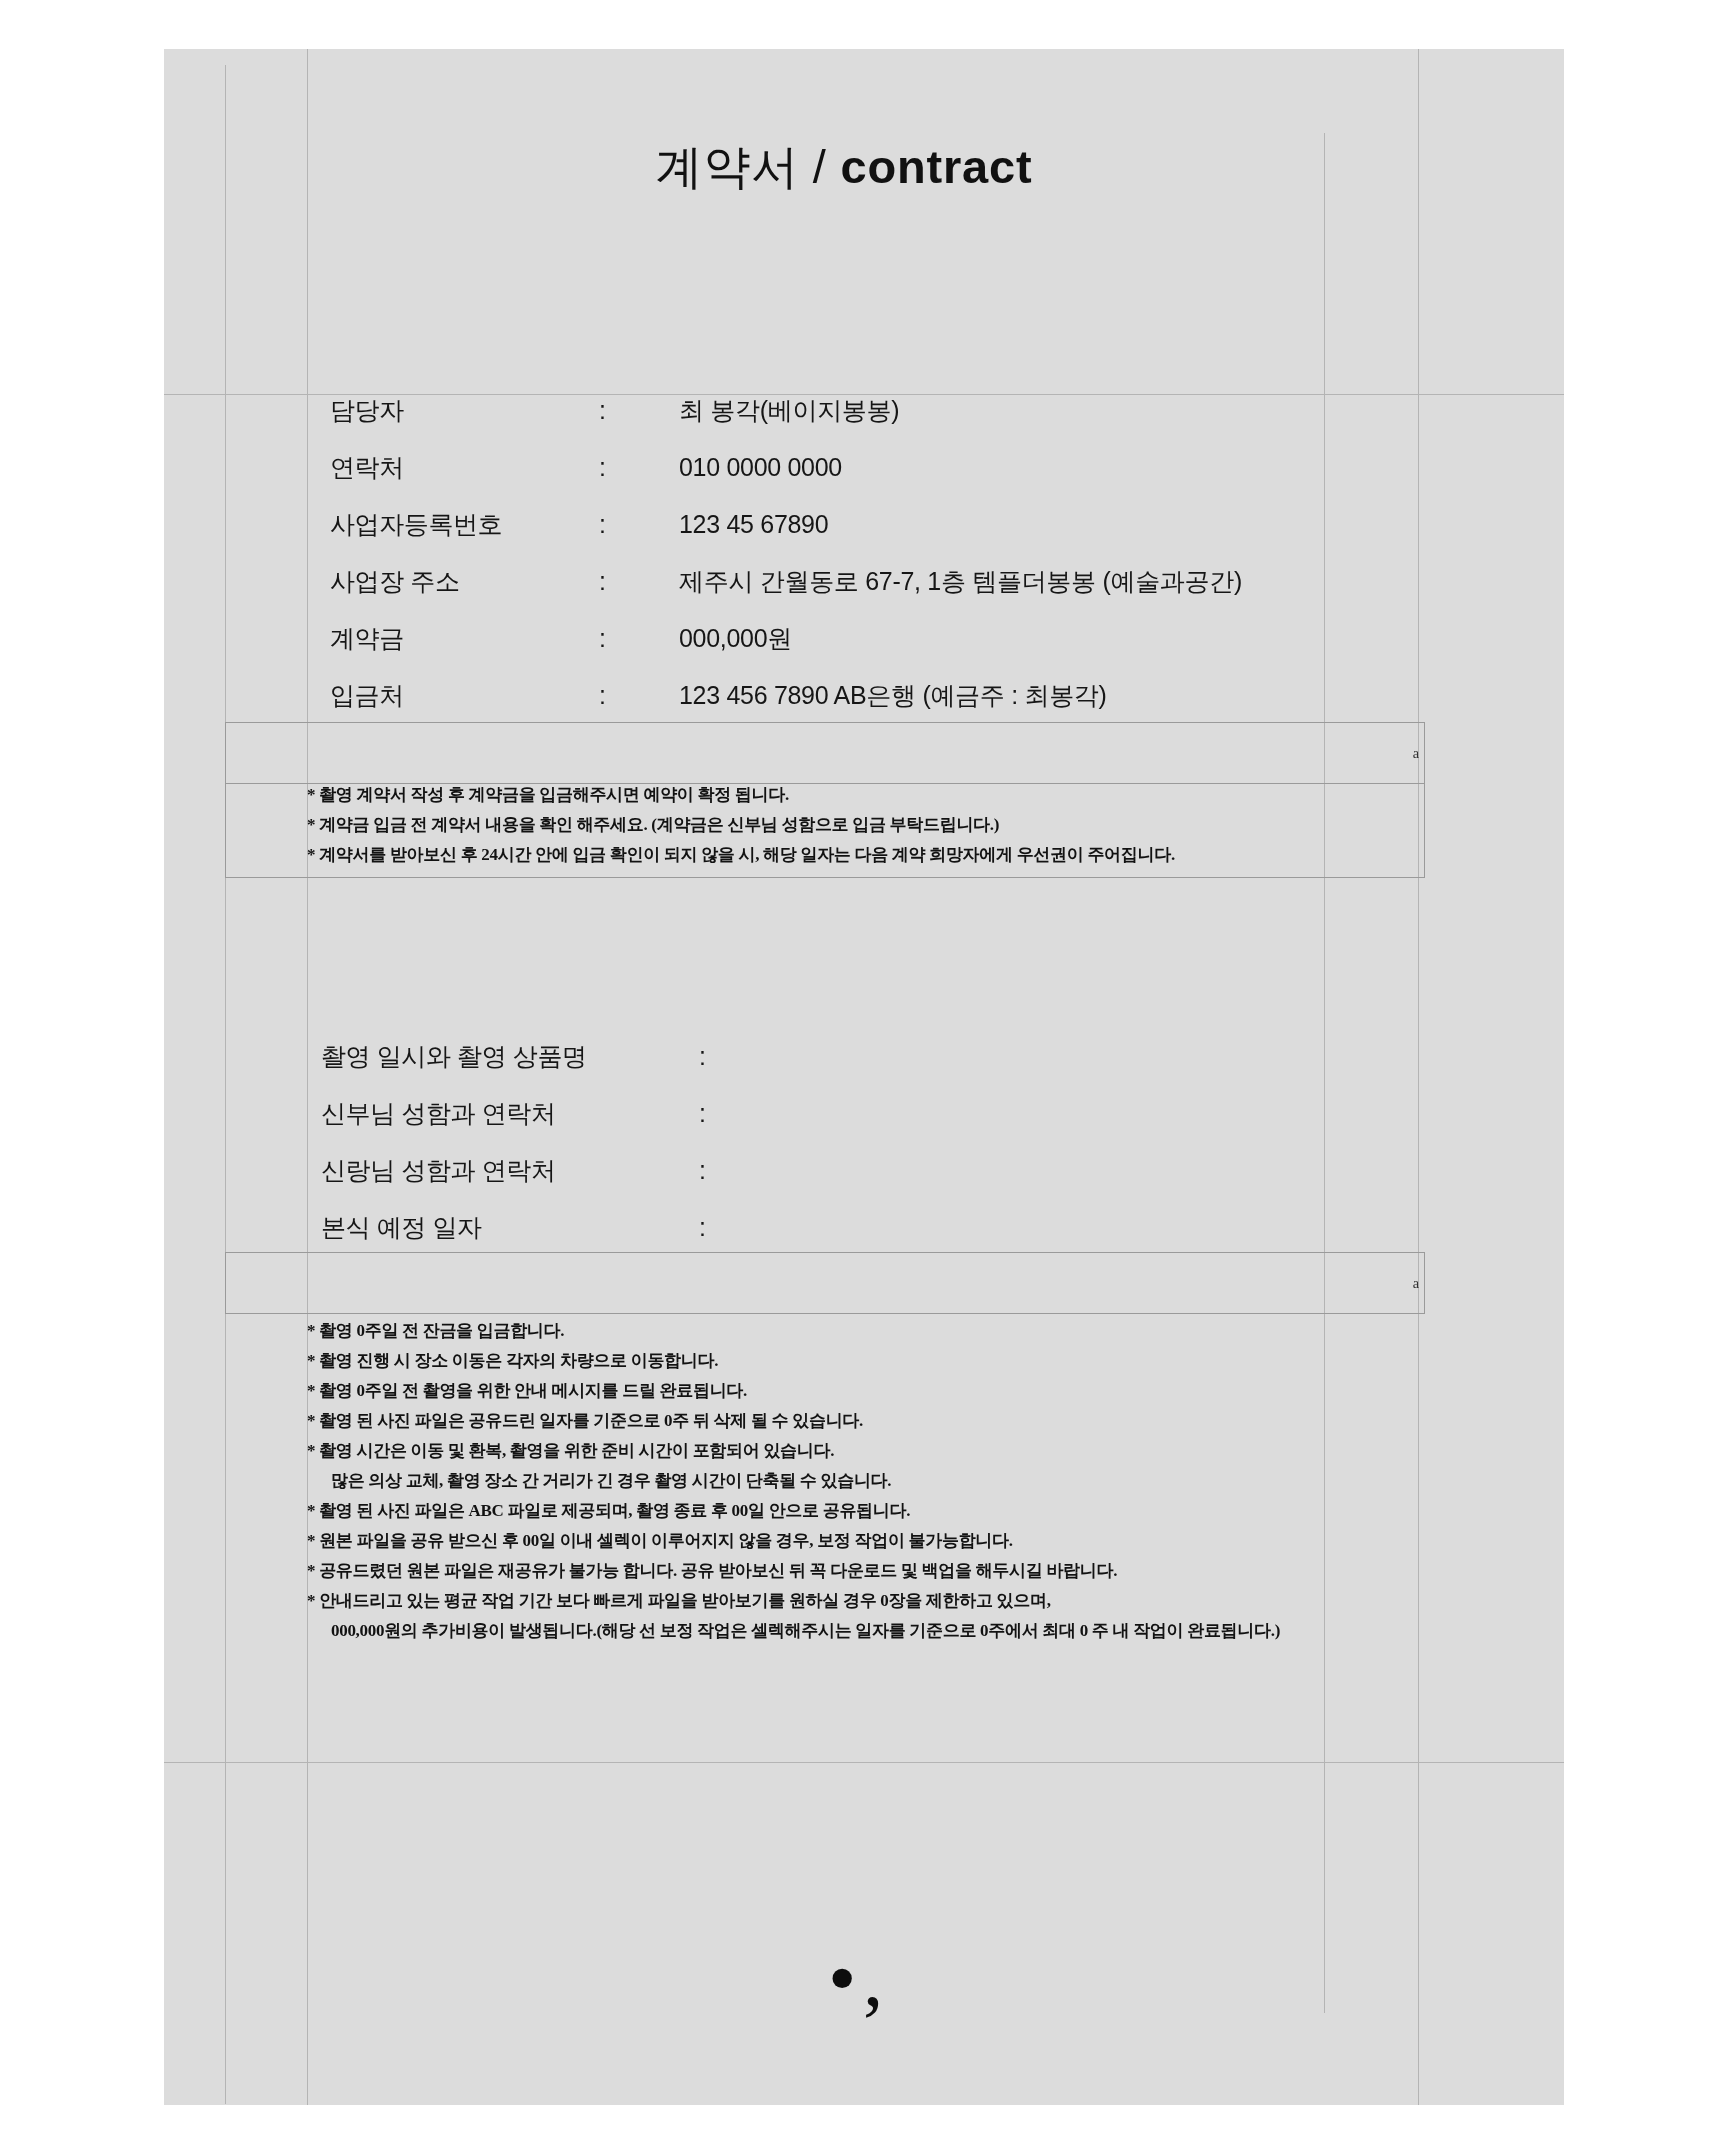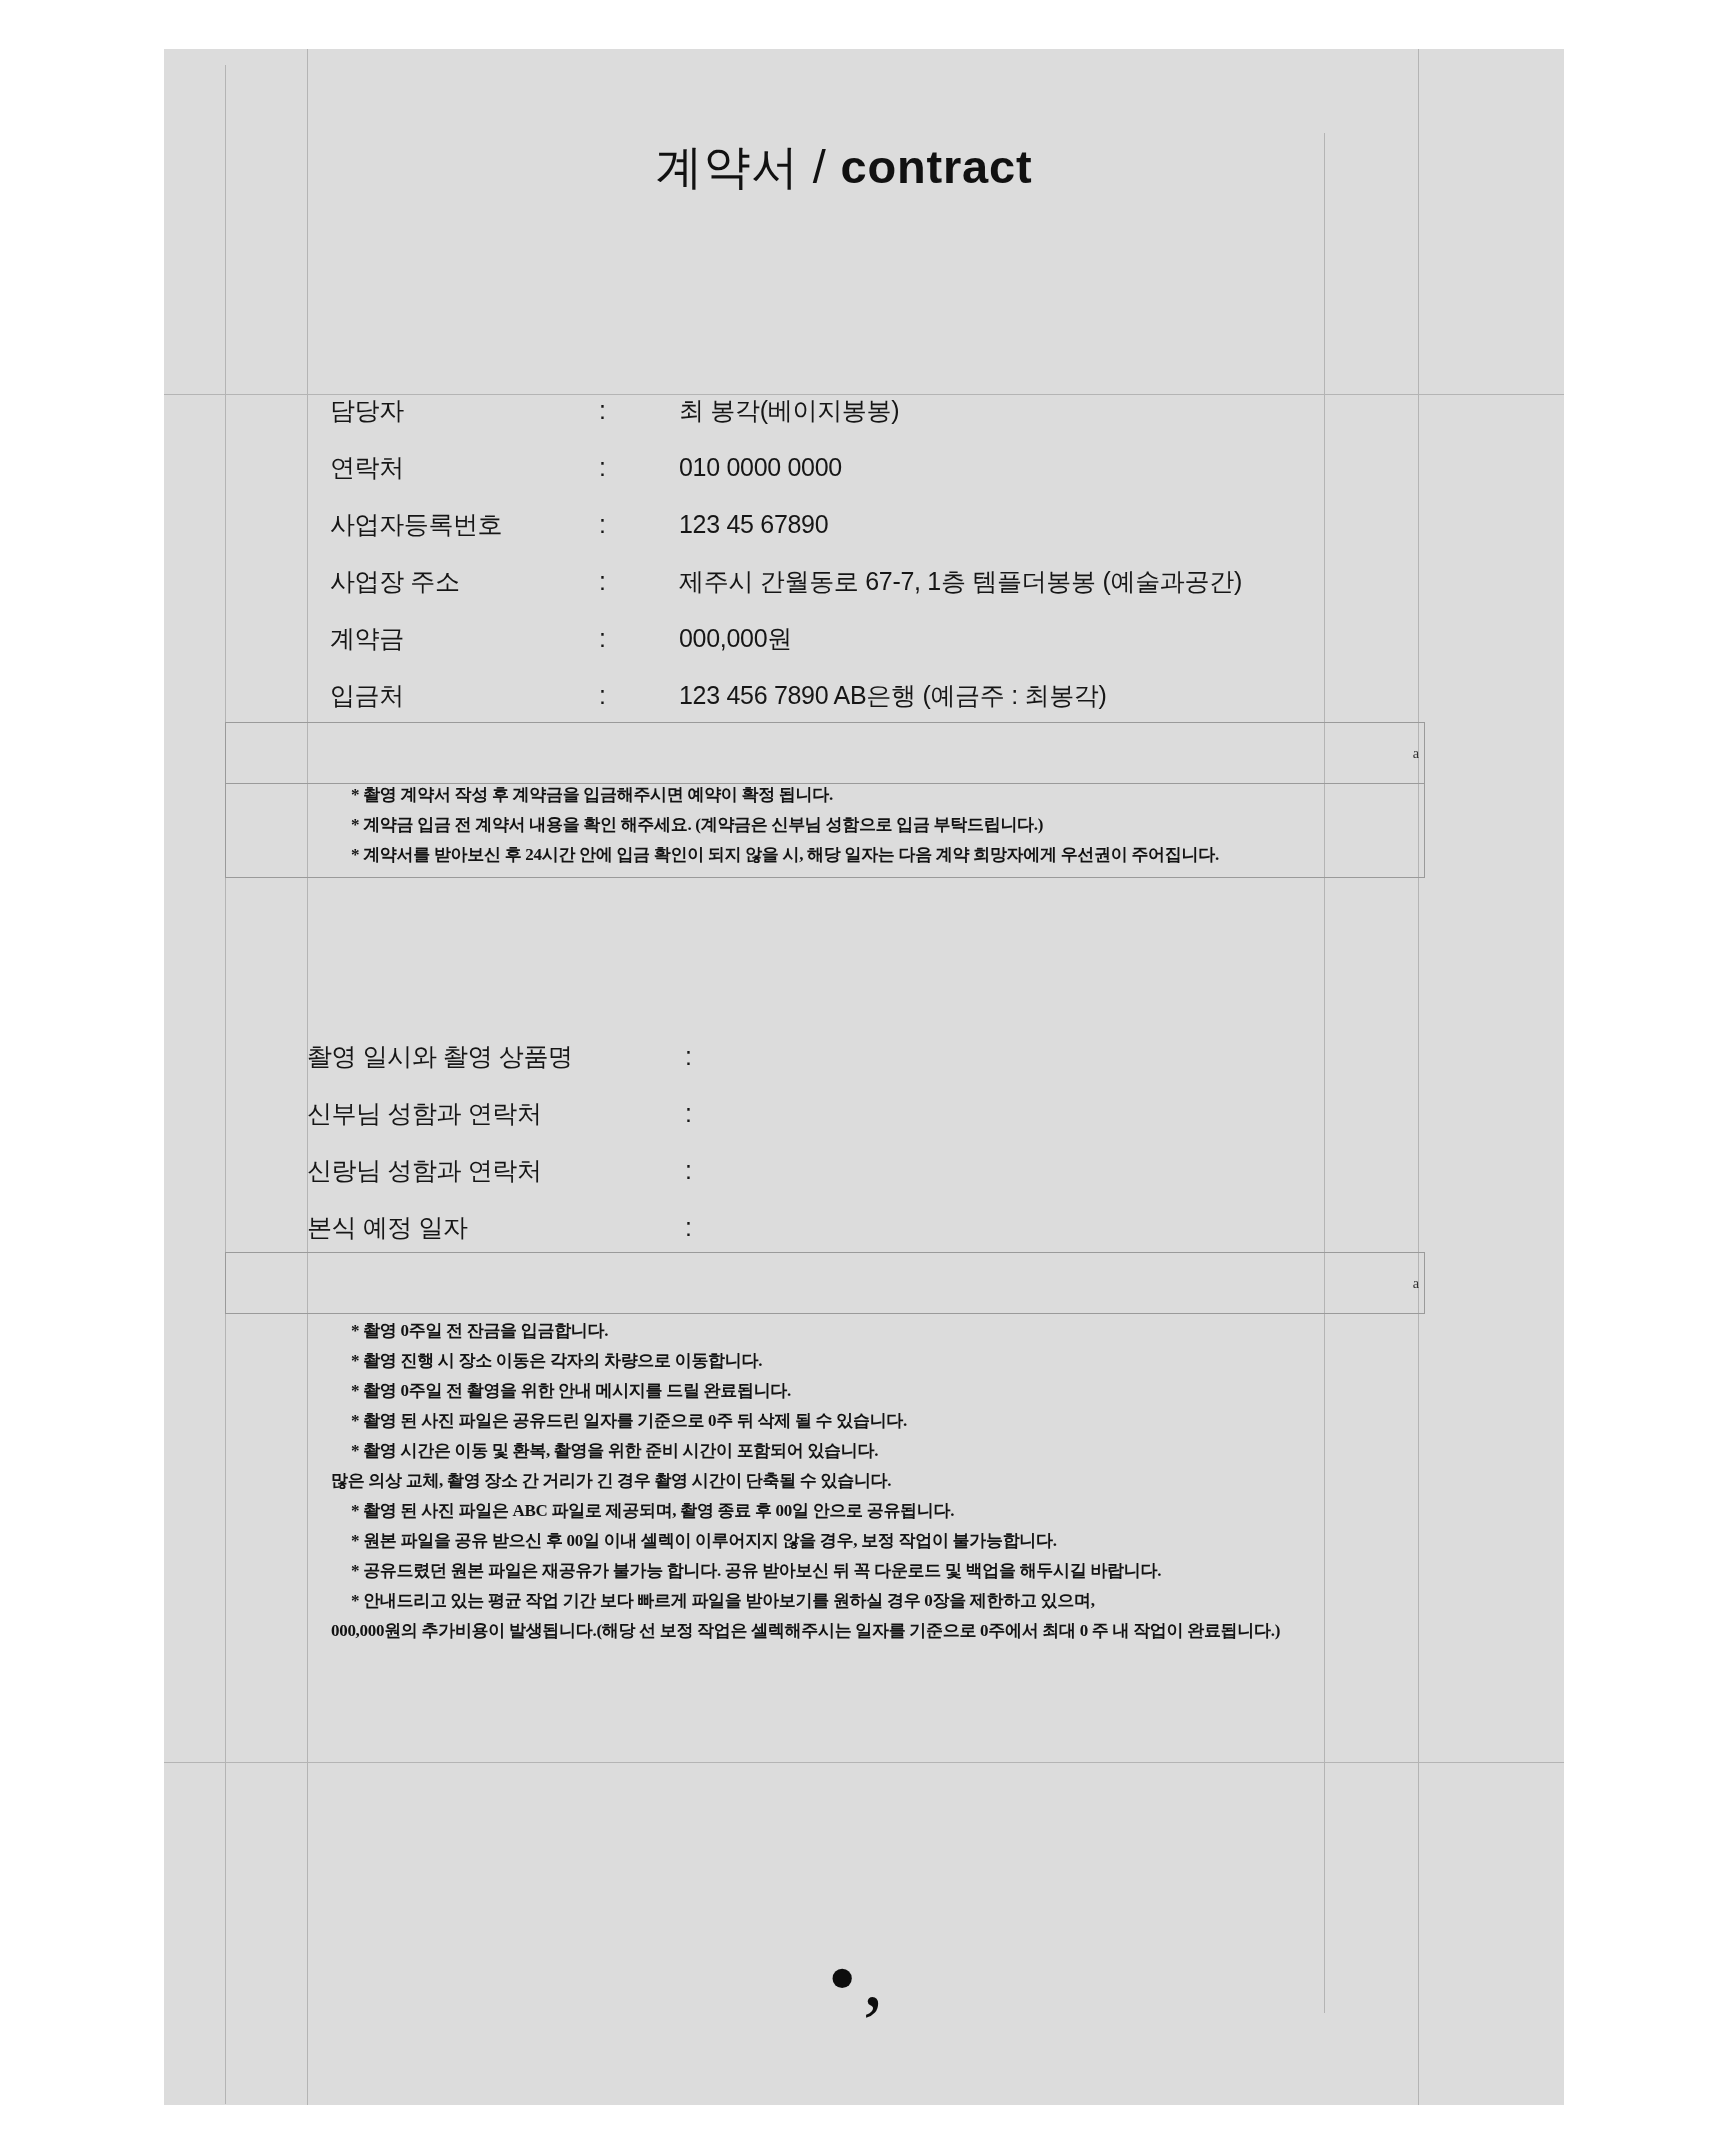--- a/index.html
+++ b/index.html
@@ -108,27 +108,27 @@
   
   .notes {
     position: absolute;
     font-family: "Liberation Serif", serif;
     font-weight: 700;
     font-size: 17px;
     line-height: 30px;
     color: #121212;
     letter-spacing: -0.3px;
   }
-  .notes .note-line { white-space: nowrap; padding-left: 44px; }
+  .notes .note-line { white-space: nowrap; }
   .notes .indent { padding-left: 24px; }
 
   
   .fields-block {
     position: absolute;
-    left: 307px;
+    left: 321px;
     top: 1040px;
     width: 1091px;
   }
   .field-row {
     display: flex;
     align-items: baseline;
     height: 57px;
     font-size: 25px;
     color: #161616;
   }

